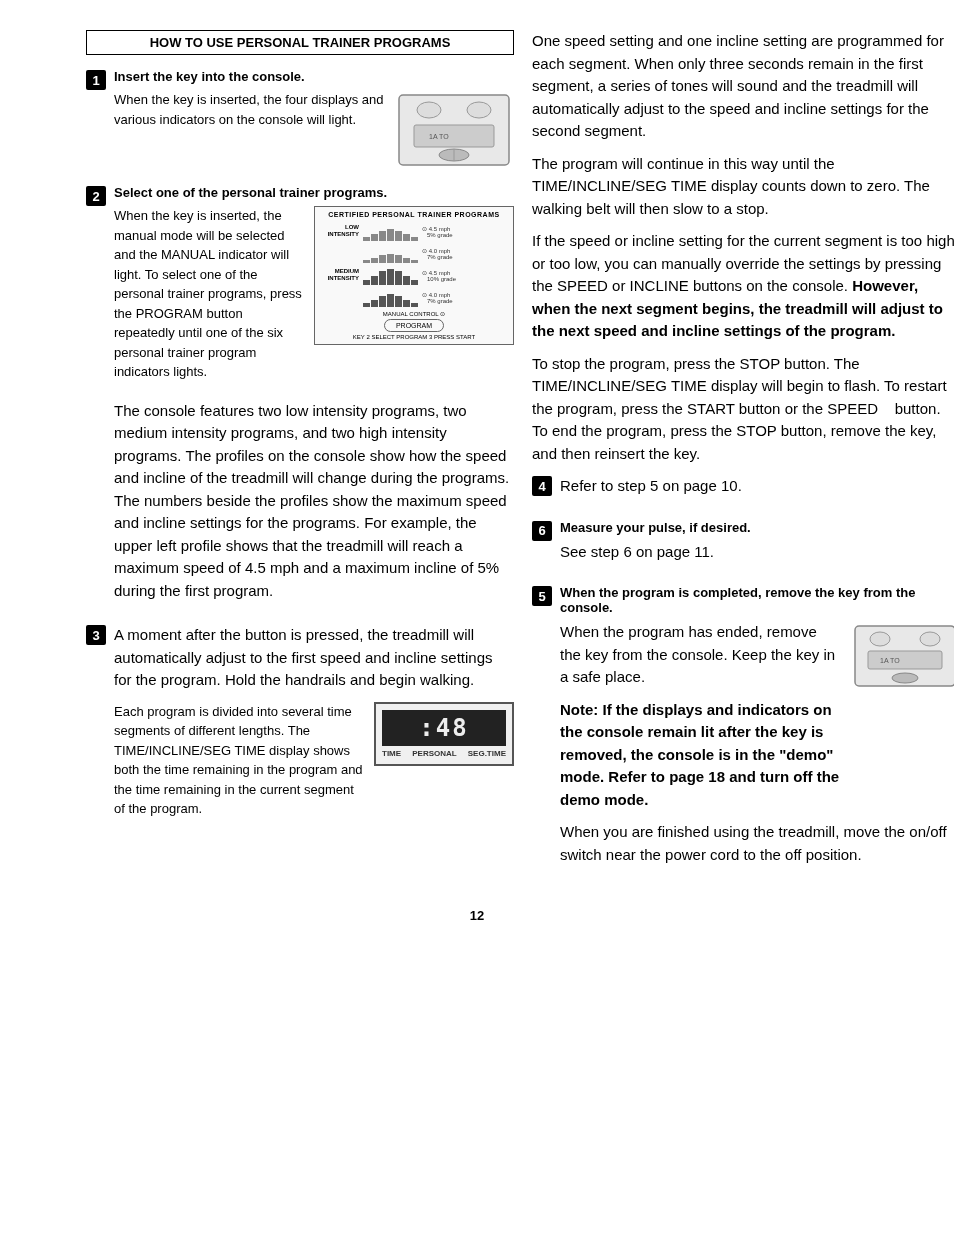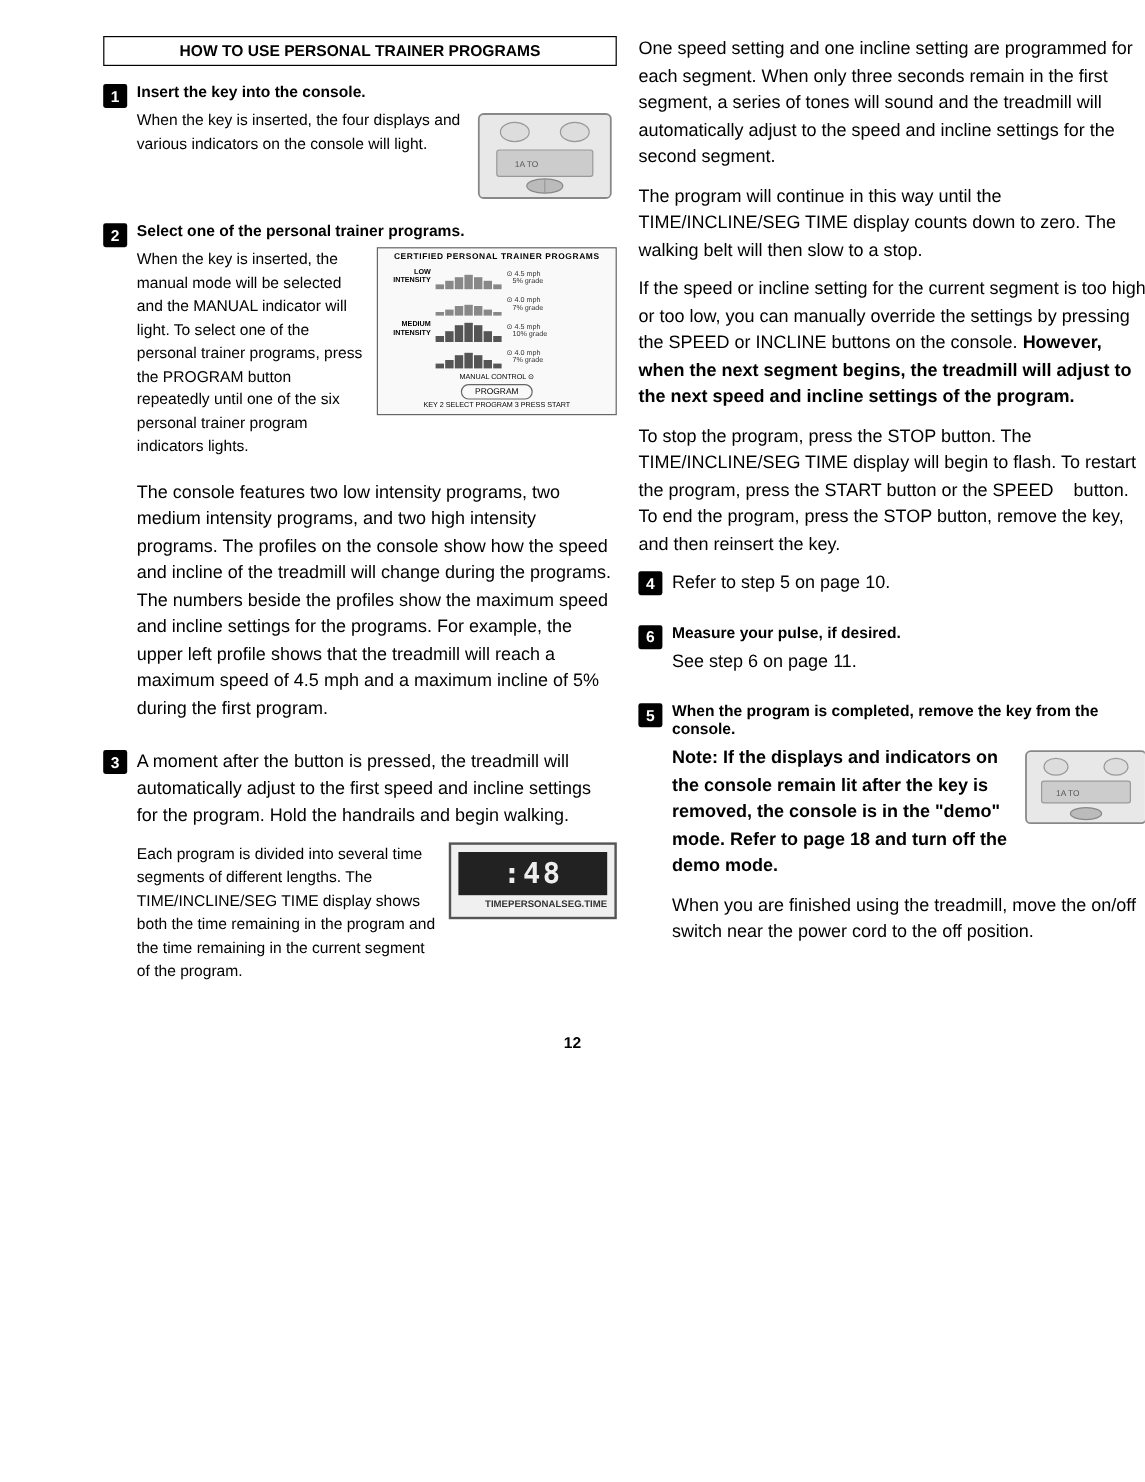--- a/index.html
+++ b/index.html
@@ -161,21 +161,21 @@
       font-size: 24px;
       text-align: center;
       padding: 4px 0;
       font-family: monospace;
       font-weight: bold;
       letter-spacing: 2px;
       margin-bottom: 3px;
     }
     .timer-labels {
       display: flex;
-      justify-content: flex-end;
+      justify-content: space-between;
       font-size: 8px;
       font-weight: bold;
       color: #333;
     }
     .page-number {
       text-align: center;
       margin-top: 20px;
       font-size: 13px;
       font-weight: bold;
     }
@@ -359,20 +359,21 @@
         <p>See step 6 on page 11.</p>
       </div>
     </div>
 
     <div class="step">
       <div class="step-number">5</div>
       <div class="step-content">
         <div class="step-title">When the program is completed, remove the key from the console.</div>
         <div class="step-body">
           <div style="flex:1;">
+            <p>When the program has ended, remove the key from the console. Keep the key in a safe place.</p>
             <p>
               <strong>Note: If the displays and indicators on the console remain lit after the key is removed, the console is in the "demo" mode. Refer to page 18 and turn off the demo mode.</strong>
             </p>
           </div>
 
           <div class="step-image">
             <svg width="110" height="70">
 
               <rect x="5" y="5" width="100" height="60" rx="4" fill="#e8e8e8" stroke="#888" stroke-width="1.5"></rect>
 

